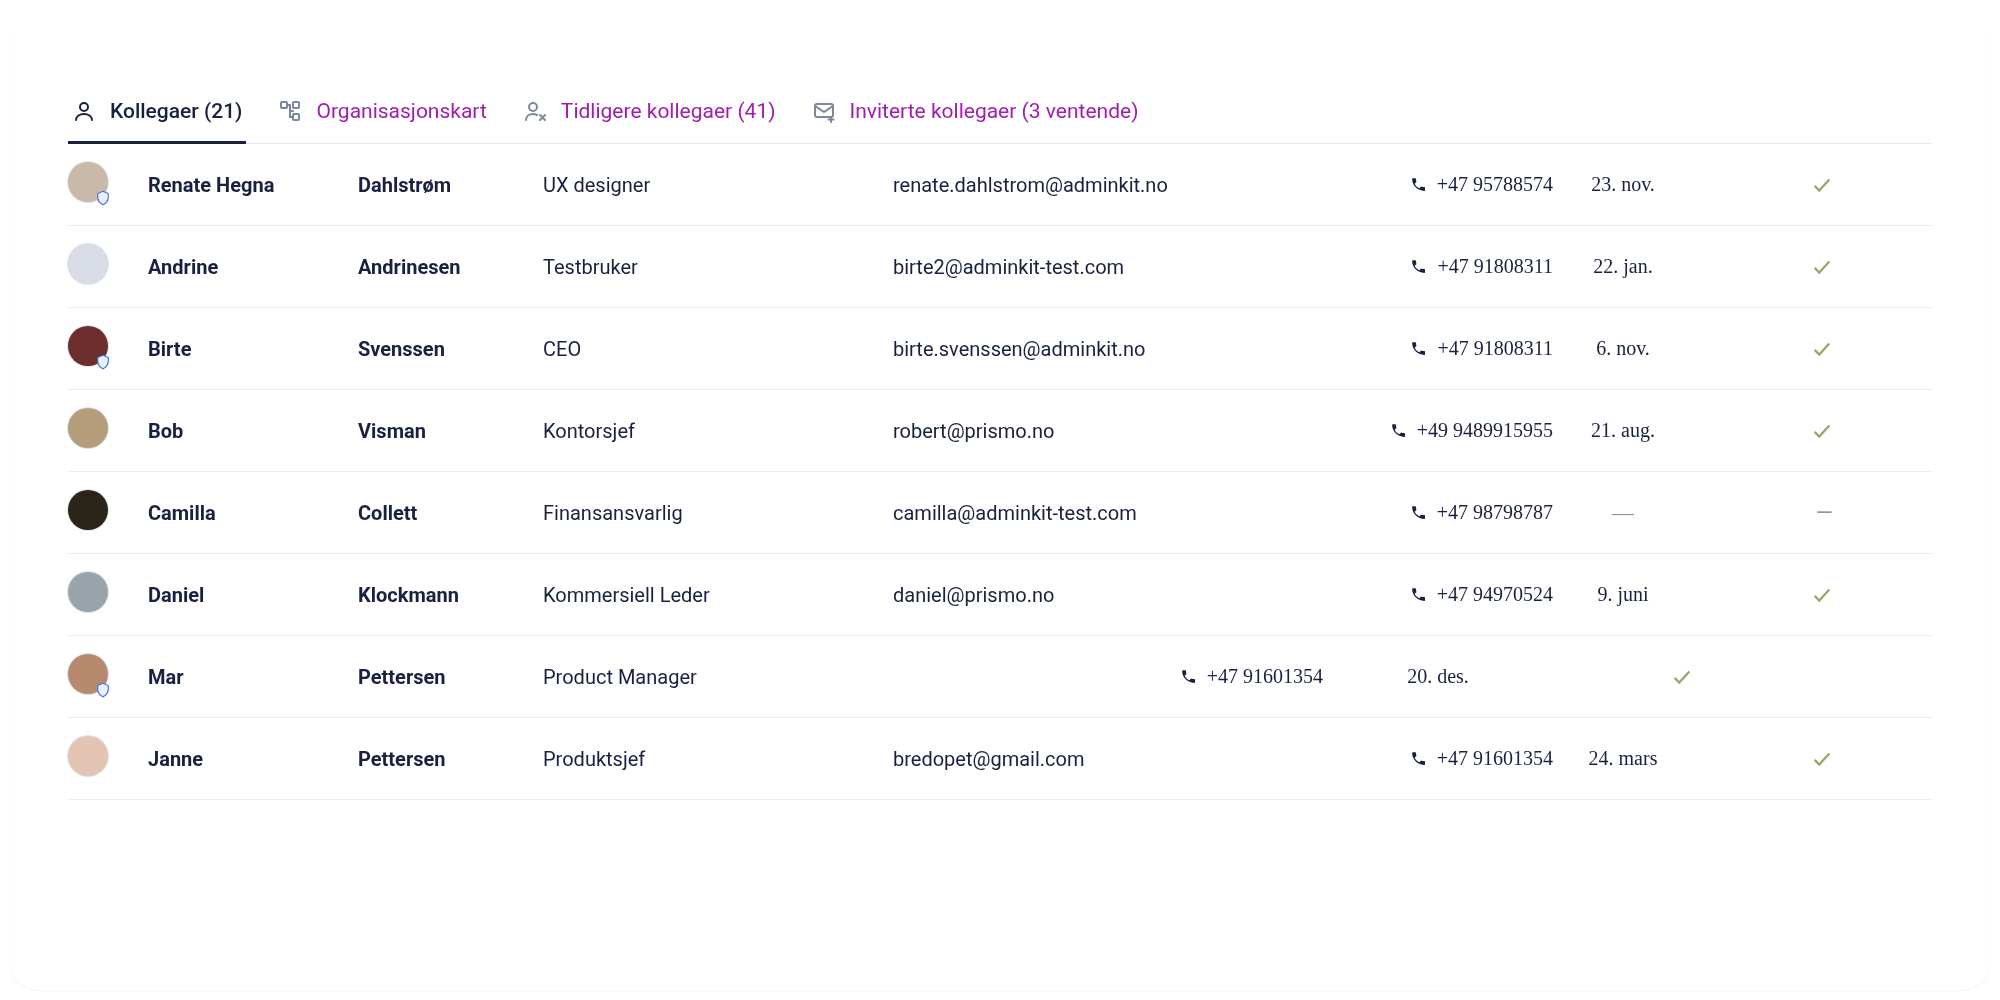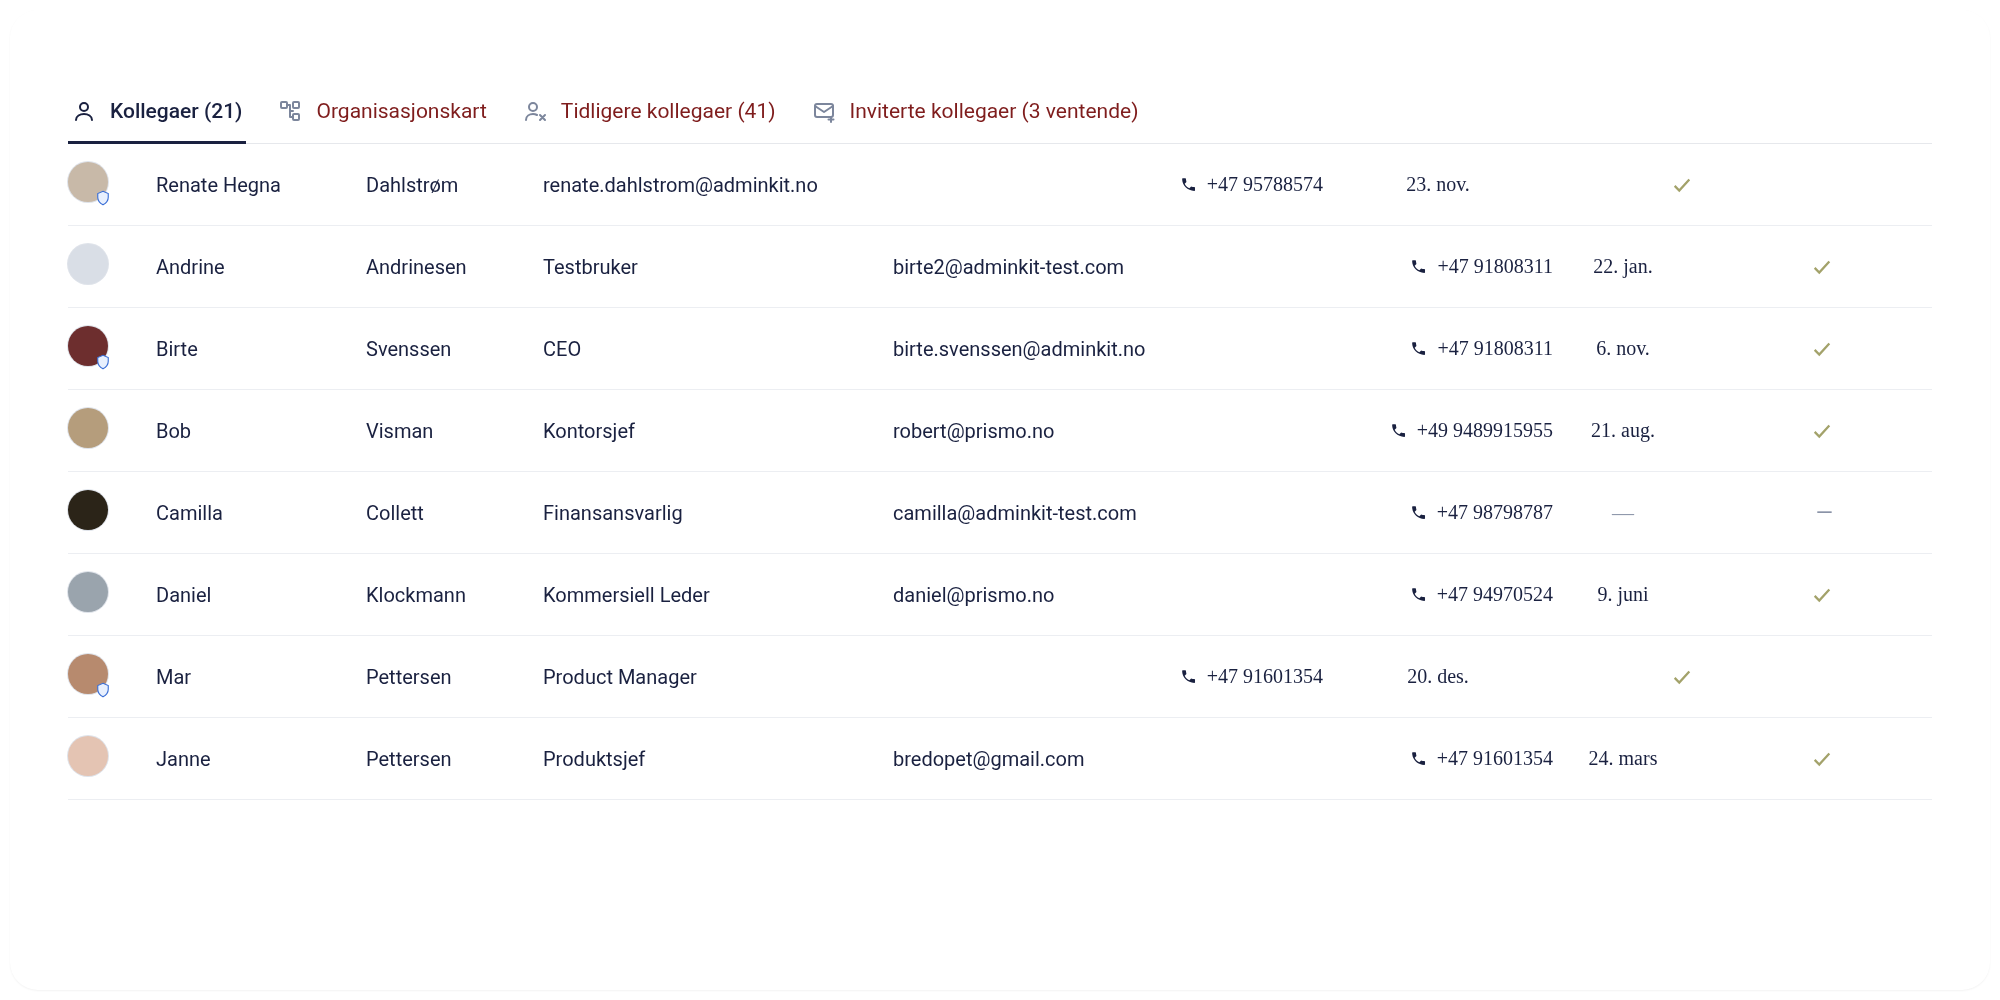--- a/index.html
+++ b/index.html
@@ -28,21 +28,21 @@
     align-items: center;
     gap: 28px;
     border-bottom: 1px solid #e6e8ec;
     height: 64px;
   }
   .tab {
     display: flex;
     align-items: center;
     gap: 14px;
     font-size: 21px;
-    color: #7f1d1d;
+    color: #a21caf;
     padding: 0 4px 2px 4px;
     height: 64px;
     cursor: pointer;
     user-select: none;
   }
   .tab.active {
     color: #1a2140;
     font-weight: 500;
     box-shadow: inset 0 -3px 0 0 #1a2140;
   }
@@ -61,21 +61,21 @@
     font-size: 17px;
     color: #8a93a7;
     font-weight: 400;
   }
   .head-row .h-phone, .head-row .h-bday, .head-row .h-access { text-align: right; }
   .row {
     height: 82px;
     font-size: 20px;
     color: #1a2140;
   }
-  .row .c-first, .row .c-last { font-weight: 400; margin-left: 8px; }
+  .row .c-first, .row .c-last { font-weight: 700; }
   .row .c-title, .row .c-email { color: #1a2140; font-weight: 400; }
   .row .c-phone, .row .c-bday { text-align: center; white-space: nowrap; font-family: Liberation Serif, serif; }
   .row .c-phone { display: flex; justify-content: flex-end; align-items: center; gap: 10px; }
   .row .c-access { display: flex; justify-content: flex-end; align-items: center; }
   .avatar {
     width: 40px; height: 40px; border-radius: 50%;
     display: inline-block;
     position: relative;
     box-shadow: 0 0 0 1px #dfe3ea;
   }
@@ -134,20 +134,21 @@
         <span>Inviterte kollegaer (3 ventende)</span>
       </div>
     </div>
   <div id="rows">
       <div class="row">
         <div><span class="avatar" style="background: rgb(200, 185, 168);"><span class="badge"><svg viewBox="0 0 24 24">
                 <path fill="#e8f0fe" stroke="#3b6fd6" stroke-width="1.5" d="M12 3l7 3v5c0 5-3 8-7 10-4-2-7-5-7-10V6l7-3z"></path>
               </svg></span></span></div>
         <div class="c-first">Renate Hegna</div>
         <div class="c-last">Dahlstrøm</div>
+        <div class="c-title">UX designer</div>
         <div class="c-email">renate.dahlstrom@adminkit.no</div>
         <div class="c-phone">
           <svg class="phone-icon" viewBox="0 0 24 24">
             <path d="M6.6 10.8c1.4 2.8 3.8 5.2 6.6 6.6l2.2-2.2c.3-.3.7-.4 1-.2 1.2.4 2.5.6 3.8.6.6 0 1 .4 1 1V20c0 .6-.4 1-1 1C10.6 21 3 13.4 3 4c0-.6.4-1 1-1h3.4c.6 0 1 .4 1 1 0 1.3.2 2.6.6 3.8.1.3 0 .7-.2 1L6.6 10.8z"></path>
           </svg>
           <span>+47 95788574</span>
         </div>
         <div class="c-bday">23. nov.</div>
         <div class="c-access">
           <svg class="check-icon" viewBox="0 0 24 24">

